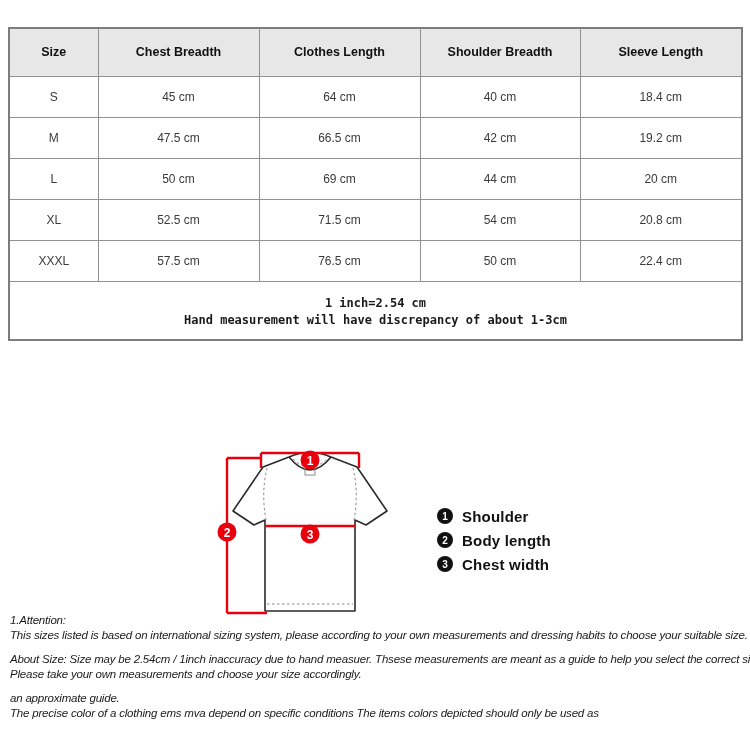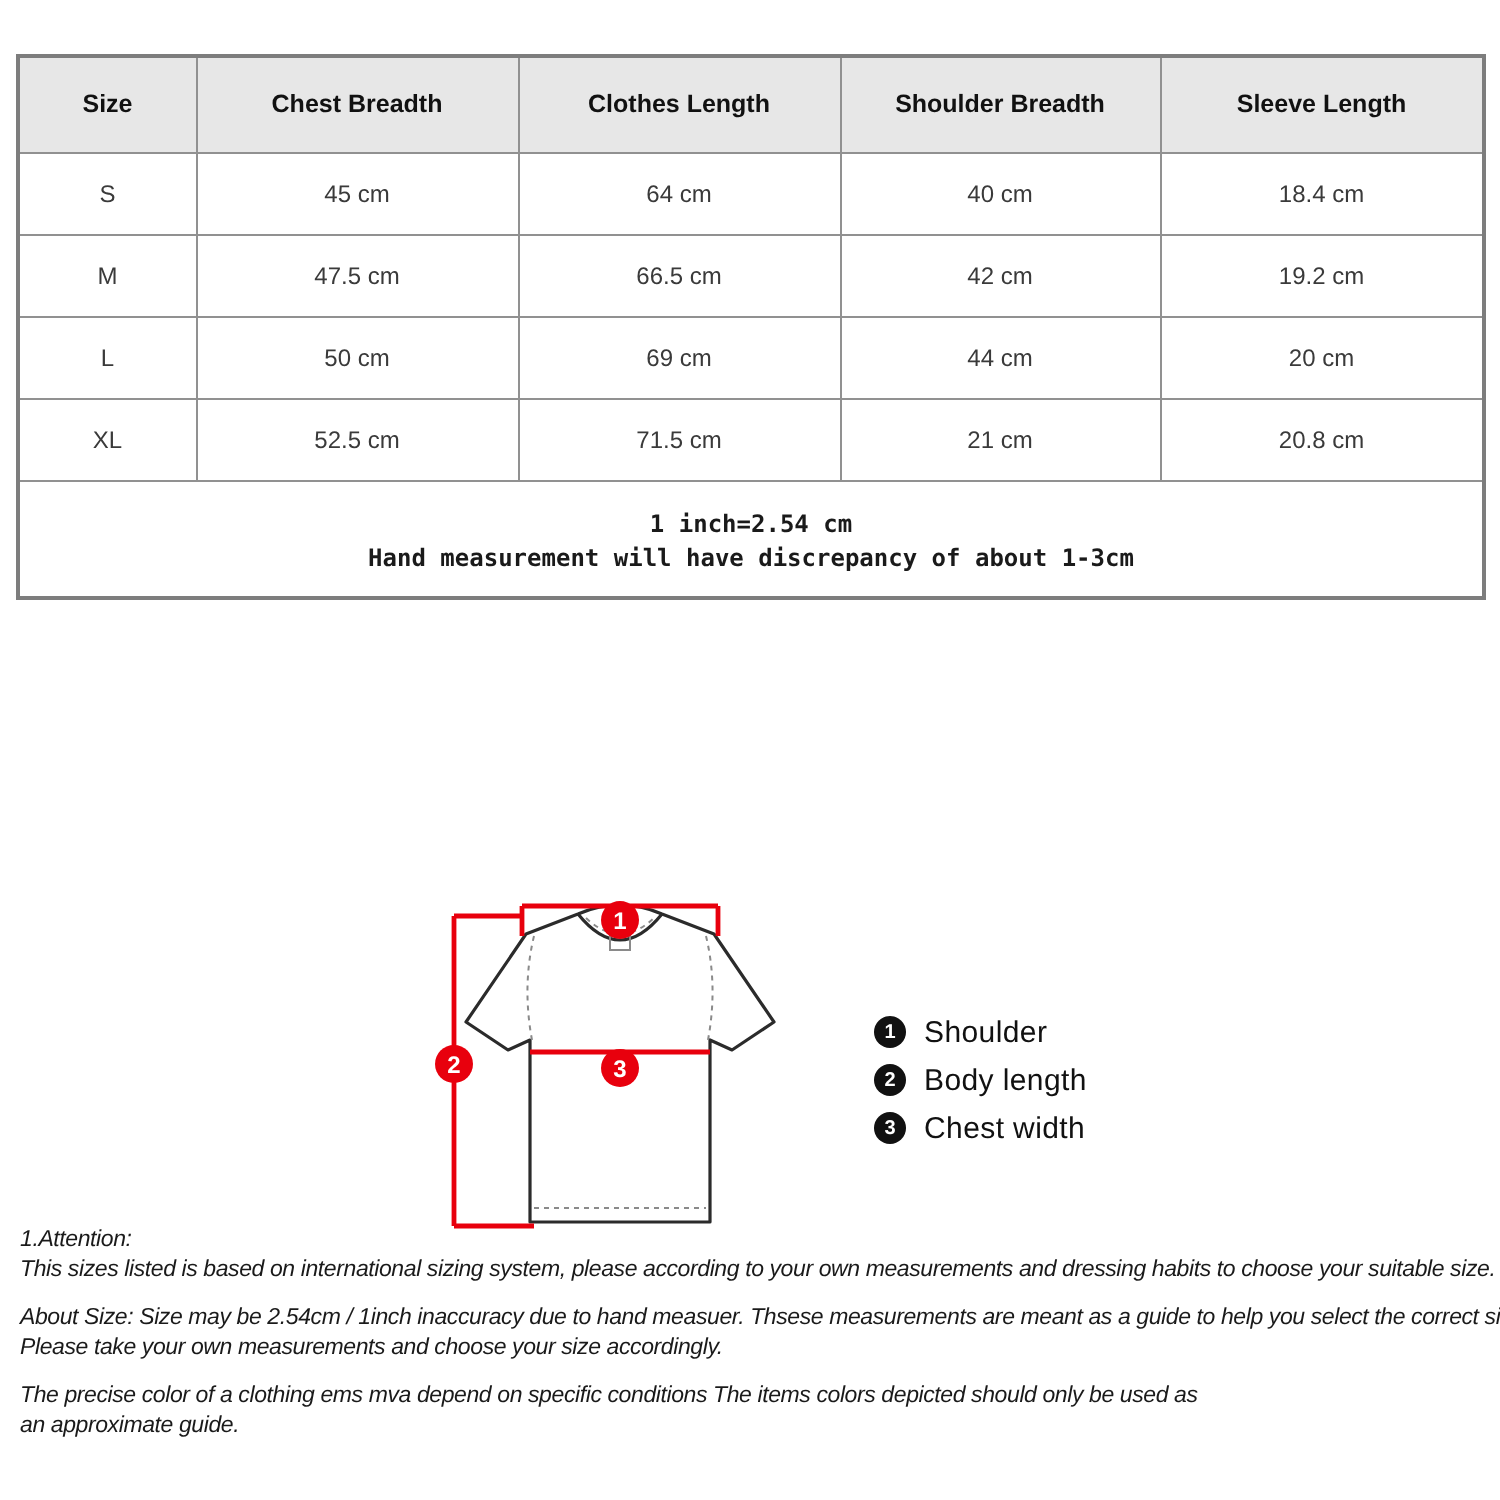--- a/index.html
+++ b/index.html
@@ -36,21 +36,21 @@
 
   
   .legend { position:absolute; left:437px; top:504px; }
   .legend-item { display:flex; align-items:center; height:24px; }
   .legend-num {
     width:16px; height:16px; border-radius:50%;
     background:#111; color:#fff; font-size:10px; font-weight:bold;
     display:flex; align-items:center; justify-content:center;
     margin-right:9px; flex:0 0 auto;
   }
-  .legend-label { font-size:15px; font-weight:400; color:#111; letter-spacing:0.2px; }
+  .legend-label { font-size:15px; font-weight:700; color:#111; letter-spacing:0.2px; }
 
   
   .notes { position:absolute; left:10px; top:613px; width:740px; }
   .note-line {
     font-size:11.5px; letter-spacing:-0.2px; line-height:15px;
     color:#1a1a1a; white-space:nowrap;font-style:italic;
   }
   .note-gap { height:9px; }
 </style>
 </head>
@@ -92,22 +92,29 @@
       <td>L</td>
       <td>50 cm</td>
       <td>69 cm</td>
       <td>44 cm</td>
       <td>20 cm</td>
     </tr>
     <tr>
       <td>XL</td>
       <td>52.5 cm</td>
       <td>71.5 cm</td>
-      <td>21 cm</td>
+      <td>54 cm</td>
       <td>20.8 cm</td>
+    </tr>
+    <tr>
+      <td>XXXL</td>
+      <td>57.5 cm</td>
+      <td>76.5 cm</td>
+      <td>50 cm</td>
+      <td>22.4 cm</td>
     </tr>
     <tr>
       <td class="note-cell" colspan="5">
         <div>1 inch=2.54 cm</div>
         <div>Hand measurement will have discrepancy of about 1-3cm</div>
       </td>
     </tr>
   </tbody>
     </table>
 
@@ -157,17 +164,17 @@
     </div>
   </div>
 
   <div class="notes">
     <div class="note-line">1.Attention:</div>
     <div class="note-line">This sizes listed is based on international sizing system, please according to your own measurements and dressing habits to choose your suitable size.</div>
     <div class="note-gap"></div>
     <div class="note-line">About Size: Size may be 2.54cm / 1inch inaccuracy due to hand measuer. Thsese measurements are meant as a guide to help you select the correct size.</div>
     <div class="note-line">Please take your own measurements and choose your size accordingly.</div>
     <div class="note-gap"></div>
+    <div class="note-line">an approximate guide.</div>
     <div class="note-line">The precise color of a clothing ems mva depend on specific conditions The items colors depicted should only be used as</div>
-    <div class="note-line">an approximate guide.</div>
   </div>
 
 </div>
 
 </body></html>

